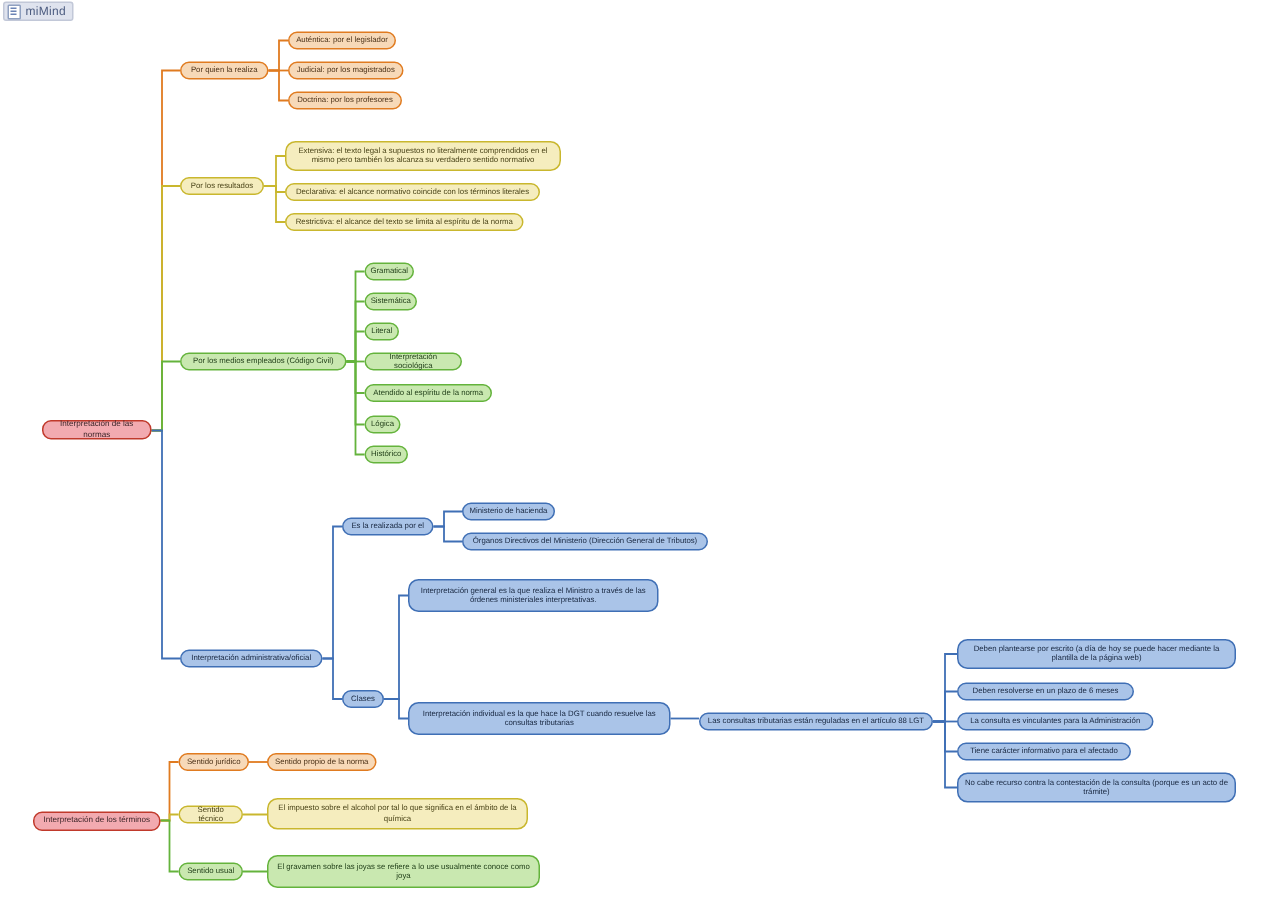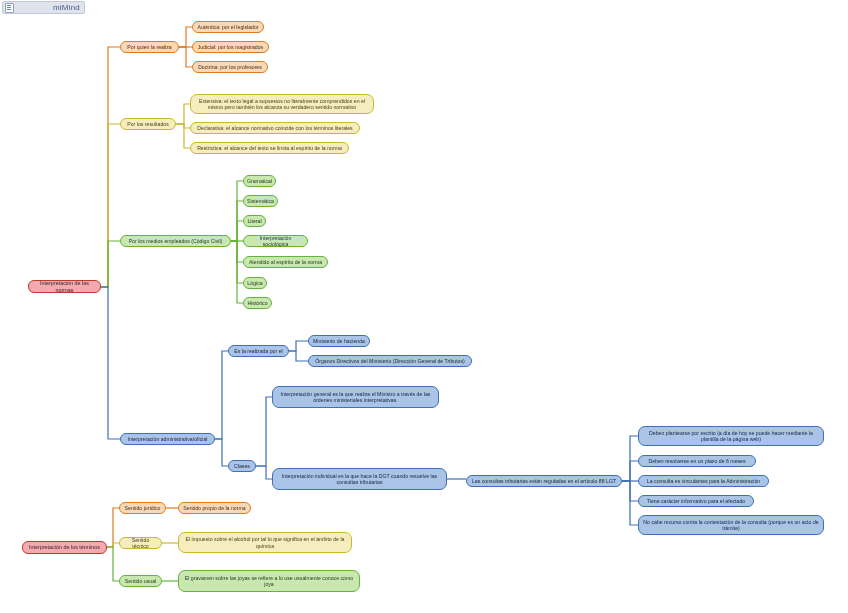--- a/index.html
+++ b/index.html
@@ -18,21 +18,21 @@
     padding:0 4px 0 2px;
   }
   .logo-mark{
     width:7px;height:8px;background:#ffffff;border:1px solid #8fa0c0;border-radius:1px;
     position:relative;flex:0 0 auto;
   }
   .logo-mark:after{
     content:"";position:absolute;left:1px;top:1px;width:4px;height:1px;
     background:#6b83b5;box-shadow:0 2px 0 #6b83b5,0 4px 0 #6b83b5;
   }
-  .logo-text{font-size:8px;color:#4c5c80;letter-spacing:.2px;line-height:9px;margin-left:36px;}
+  .logo-text{font-size:8px;color:#4c5c80;letter-spacing:.2px;line-height:9px;}
 
   .node{
     position:absolute;box-sizing:border-box;
     border-radius:7px;border-width:1px;border-style:solid;
     display:flex;align-items:center;justify-content:center;
     text-align:center;padding:1px 4px;
     font-size:5.2px;line-height:6.4px;
     white-space:normal;
   }
   .node.root{border-radius:6px;font-size:5.4px;}

